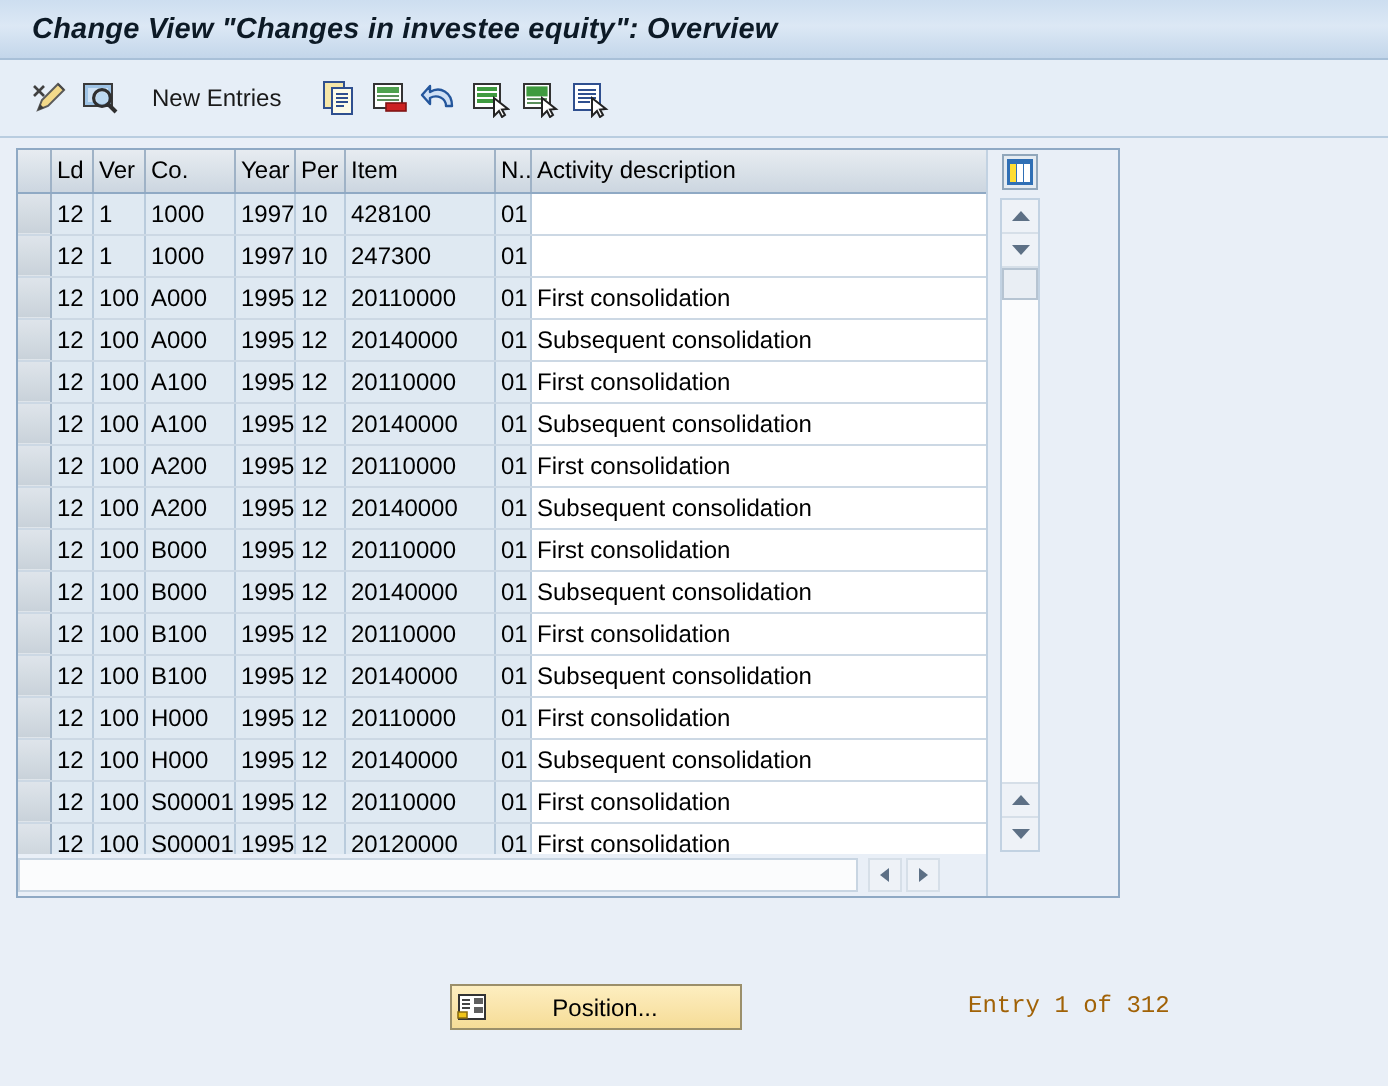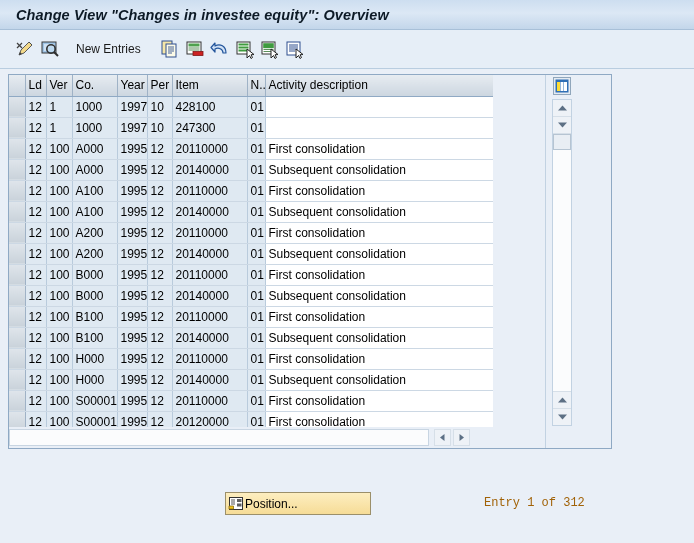--- a/index.html
+++ b/index.html
@@ -73,21 +73,21 @@
     color: #e8a968;
     white-space: nowrap;
     pointer-events: none;
   }
 
   
   .gridwrap {
     position: absolute;
     left: 8px;
     top: 74px;
-    width: 604px;
+    width: 552px;
     height: 375px;
     border: 1px solid #8fa9c4;
     background: #e9eff7;
     box-sizing: border-box;
   }
   .grid-inner {
     position: absolute;
     left: 0; top: 0;
     width: 484px;
     height: 352px;
@@ -255,21 +255,21 @@
     font-size: 12px;
   }
   .pos-btn .picon {
     width: 18px; height: 18px;
     margin-left: 1px;
     display: flex; align-items: center; justify-content: center;
     flex: none;
   }
   .pos-btn .plabel {
     flex: 1;
-    text-align: left;
+    text-align: center;
     padding-right: 10px;
     color: #000;
   }
   .entry-count {
     position: absolute;
     left: 484px;
     top: 16px;
     font-family: "Liberation Mono", monospace;
     font-size: 12px;
     color: #a16207;

